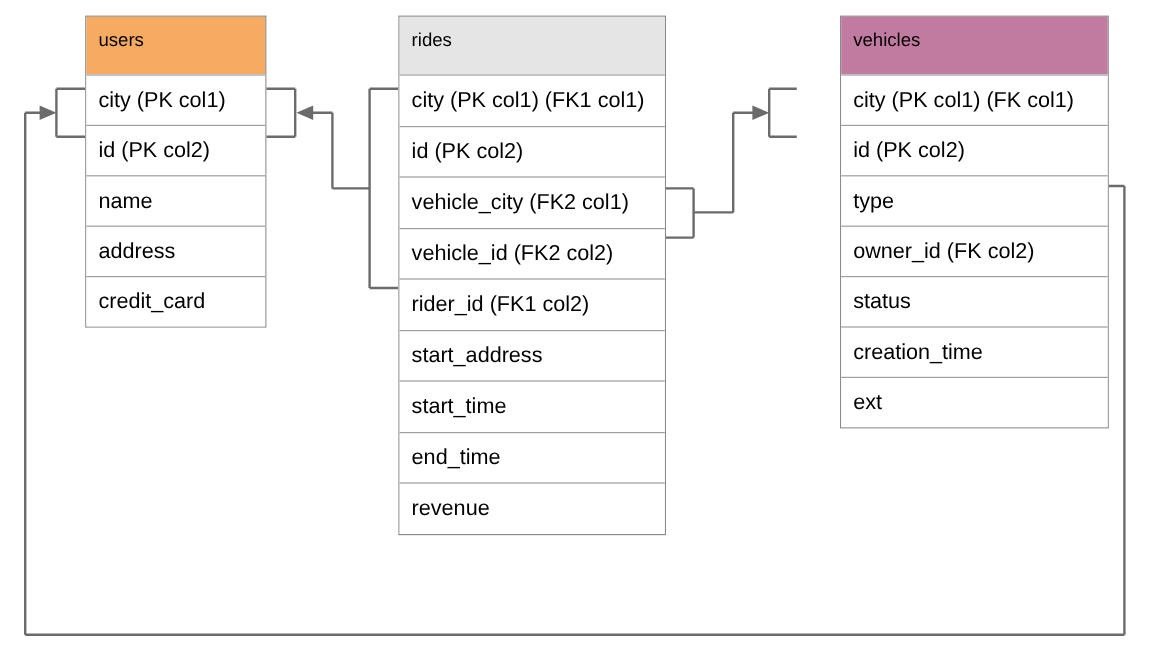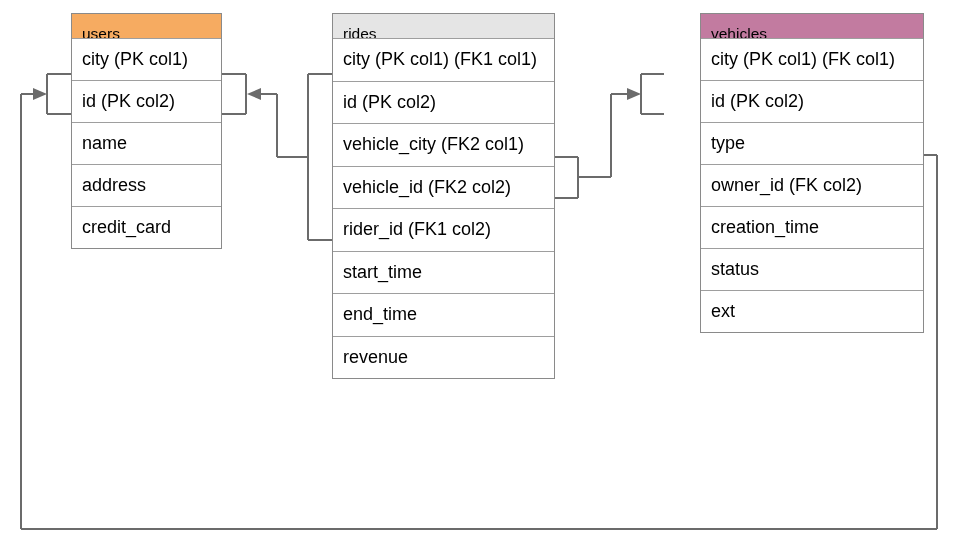--- a/index.html
+++ b/index.html
@@ -27,21 +27,21 @@
     fill: #6b6b6b;
     stroke: none;
   }
   .db-table {
     position: absolute;
     background: #ffffff;
     border: 1px solid #8a8a8a;
     box-sizing: content-box;
   }
   .db-table .hdr {
-    height: 24px;
+    height: 48px;
     line-height: 40px;
     padding-left: 10px;
     font-size: 15.5px;
     color: #000000;
     white-space: nowrap;
     overflow: hidden;
   }
   .db-table .row {
     border-top: 1px solid #9e9e9e;
     height: 41px;
@@ -84,29 +84,30 @@
     <div class="row">credit_card</div>
   </div>
 
   <div class="db-table" id="tbl-rides">
     <div class="hdr" style="background-color: #e5e5e5;">rides</div>
     <div class="row">city (PK col1) (FK1 col1)</div>
     <div class="row">id (PK col2)</div>
     <div class="row">vehicle_city (FK2 col1)</div>
     <div class="row">vehicle_id (FK2 col2)</div>
     <div class="row">rider_id (FK1 col2)</div>
+    <div class="row">start_address</div>
     <div class="row">start_time</div>
     <div class="row">end_time</div>
     <div class="row">revenue</div>
   </div>
 
   <div class="db-table" id="tbl-vehicles">
     <div class="hdr" style="background-color: rgb(194, 123, 160);">vehicles</div>
     <div class="row">city (PK col1) (FK col1)</div>
     <div class="row">id (PK col2)</div>
     <div class="row">type</div>
     <div class="row">owner_id (FK col2)</div>
+    <div class="row">status</div>
     <div class="row">creation_time</div>
-    <div class="row">status</div>
     <div class="row">ext</div>
   </div>
 
 </div>
 
 </body></html>

